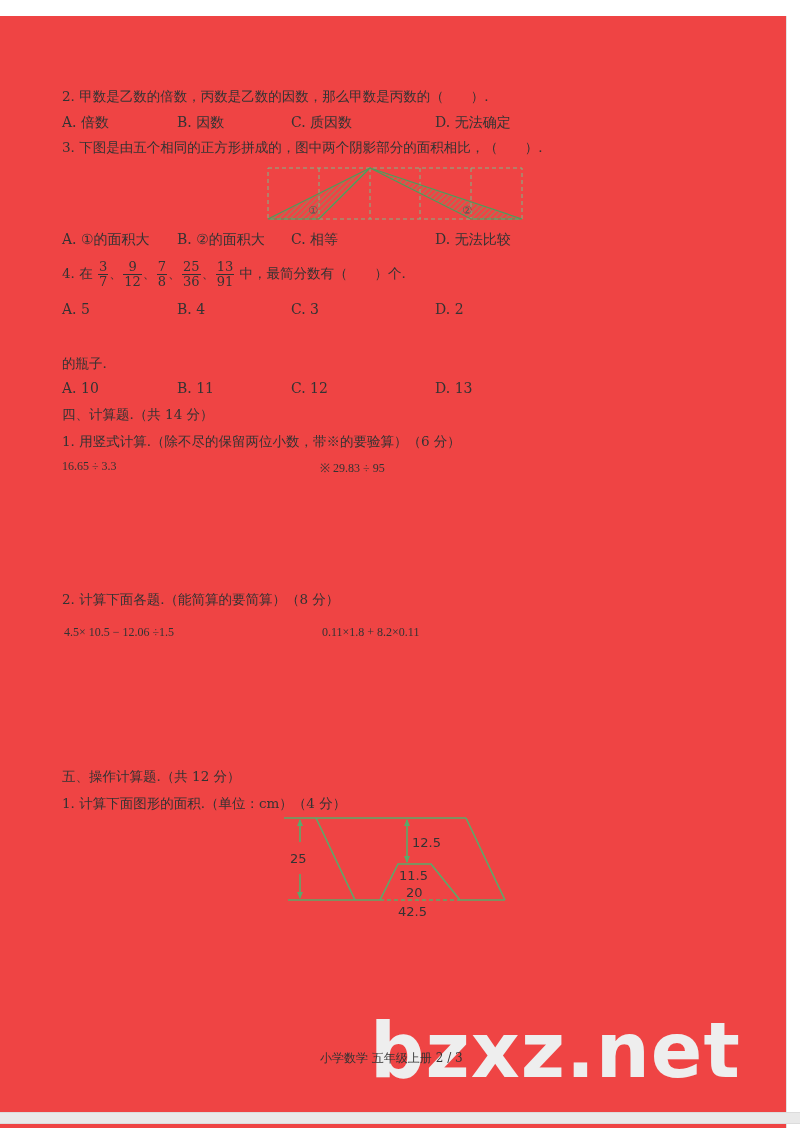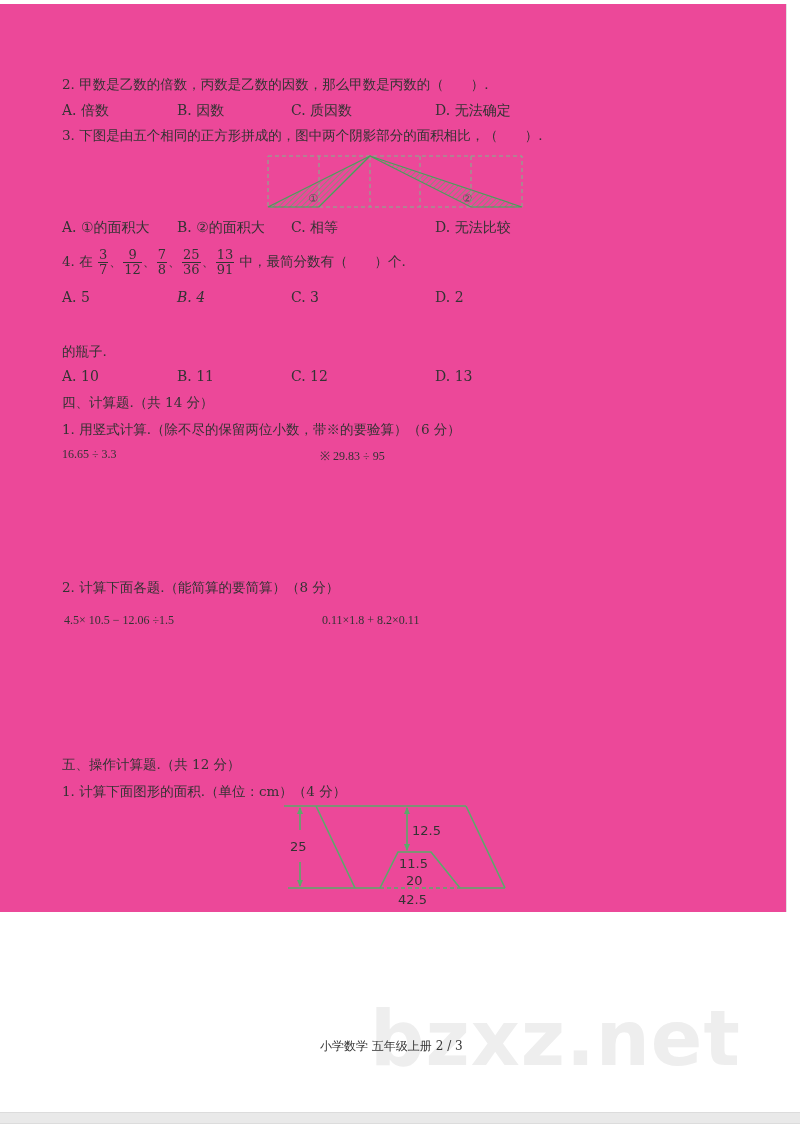--- a/index.html
+++ b/index.html
@@ -1,21 +1,21 @@
 <!DOCTYPE html>
 <html><head>
 <meta charset="utf-8">
 <style>
   html, body { margin: 0; padding: 0; }
   body {
     width: 800px; height: 1134px; background: #ffffff; position: relative; overflow: hidden;
     font-family: "DejaVu Serif", "Liberation Serif", serif; color: #333;
   }
   .page {
-    position: absolute; left: 0; top: 4px; width: 786px; height: 908px; background: #ec4899;
+    position: absolute; left: 0; top: 16px; width: 786px; height: 1112px; background: #ef4444;
     border-right: 1px solid #e2e2e2;
   }
   .bottom-strip {
     position: absolute; left: 0; top: 1112px; width: 800px; height: 10px; background: #e9e9e9;
     border-top: 1px solid #dcdcdc; border-bottom: 1px solid #dcdcdc;
   }
   .line { position: absolute; left: 62px; font-size: 13.5px; white-space: nowrap; line-height: 18px; }
   .opt { position: absolute; font-size: 14px; white-space: nowrap; line-height: 18px; }
   .bold { font-weight: normal; }
   .frac { display: inline-block; vertical-align: middle; text-align: center; font-size: 13px; line-height: 14px; margin: 0 1px; }
@@ -68,21 +68,21 @@
   <div class="opt" style="left:177px; top:214px;">B. ②的面积大</div>
   <div class="opt" style="left:291px; top:214px;">C. 相等</div>
   <div class="opt" style="left:435px; top:214px;">D. 无法比较</div>
 
   <div class="line" style="top:240px; line-height:34px;">
     <span>4. 在</span>
     <span class="frac"><span class="num">3</span><span class="den">7</span></span><span class="sep">、</span><span class="frac"><span class="num">9</span><span class="den">12</span></span><span class="sep">、</span><span class="frac"><span class="num">7</span><span class="den">8</span></span><span class="sep">、</span><span class="frac"><span class="num">25</span><span class="den">36</span></span><span class="sep">、</span><span class="frac"><span class="num">13</span><span class="den">91</span></span>
     <span>中，最简分数有（　　）个.</span>
   </div>
   <div class="opt" style="left:62px; top:284px;">A. 5</div>
-  <div class="opt" style="left:177px; top:284px;font-style:italic;">B. 4</div>
+  <div class="opt" style="left:177px; top:284px;">B. 4</div>
   <div class="opt" style="left:291px; top:284px;">C. 3</div>
   <div class="opt" style="left:435px; top:284px;">D. 2</div>
 
   <div class="line" style="top:338px;">的瓶子.</div>
   <div class="opt" style="left:62px; top:363px;text-align:center;">A. 10</div>
   <div class="opt" style="left:177px; top:363px;">B. 11</div>
   <div class="opt" style="left:291px; top:363px;">C. 12</div>
   <div class="opt" style="left:435px; top:363px;">D. 13</div>
 
   <div class="line bold" style="top:389px;">四、计算题.（共 14 分）</div>

